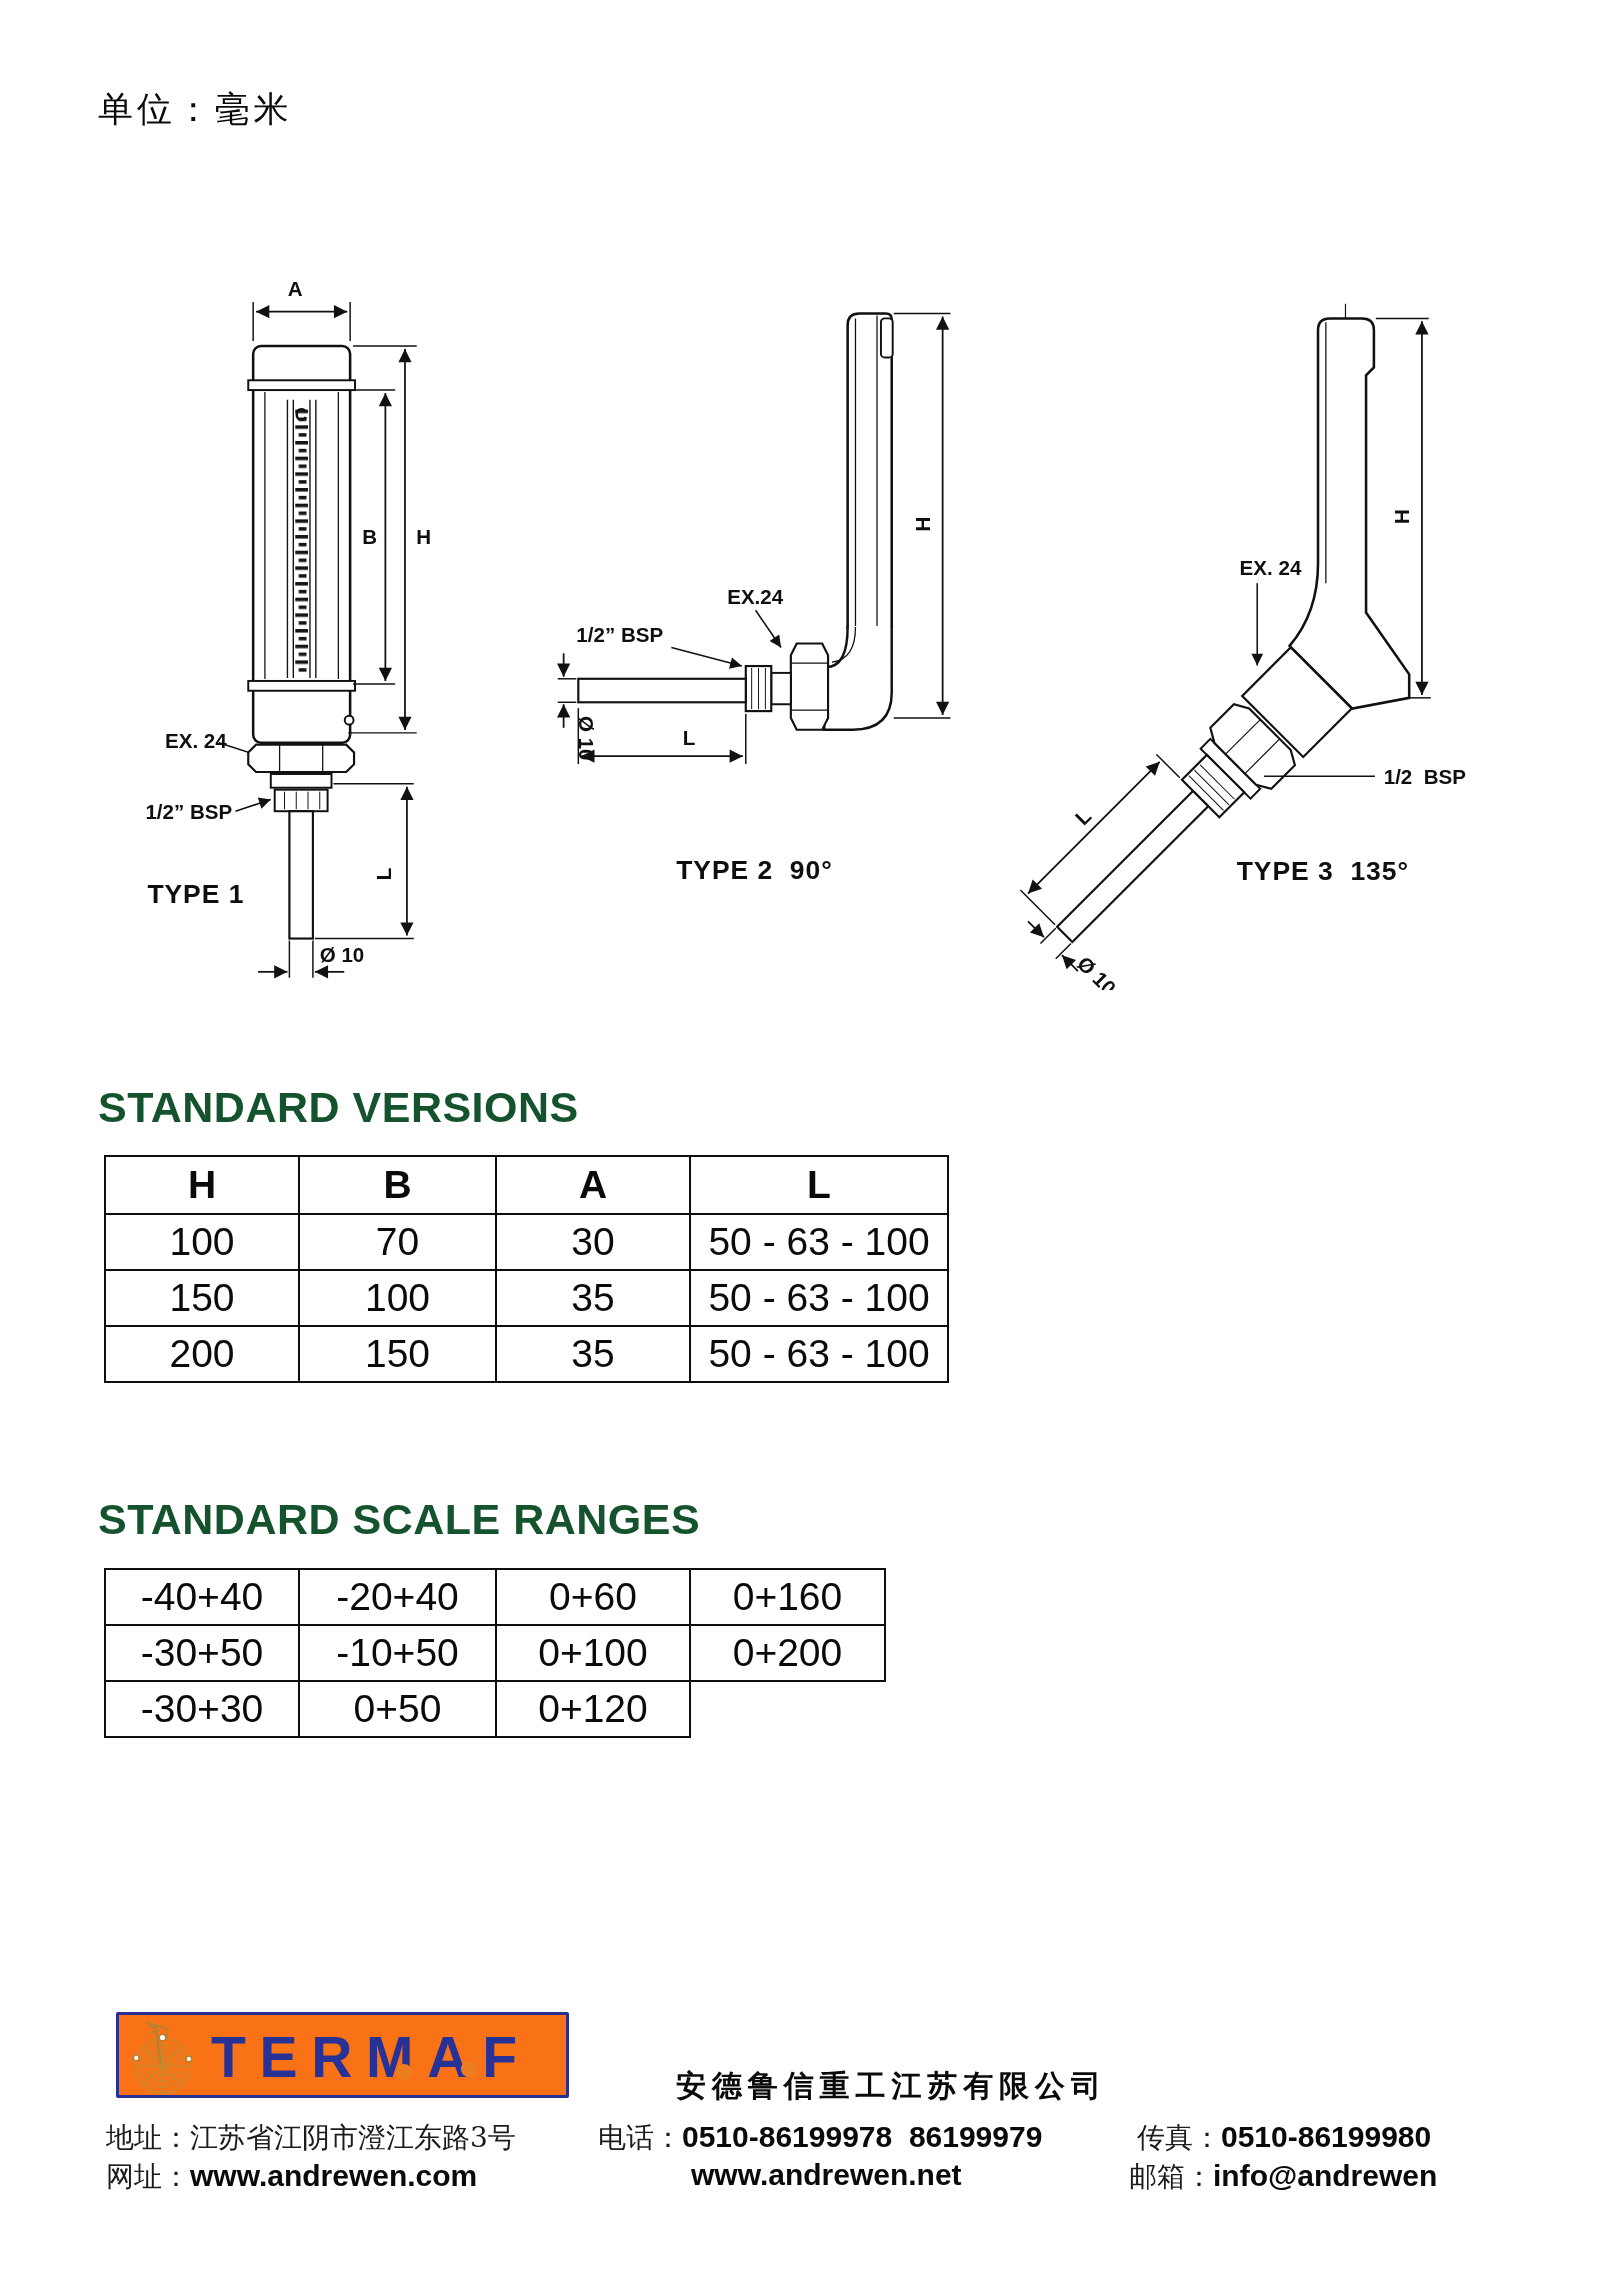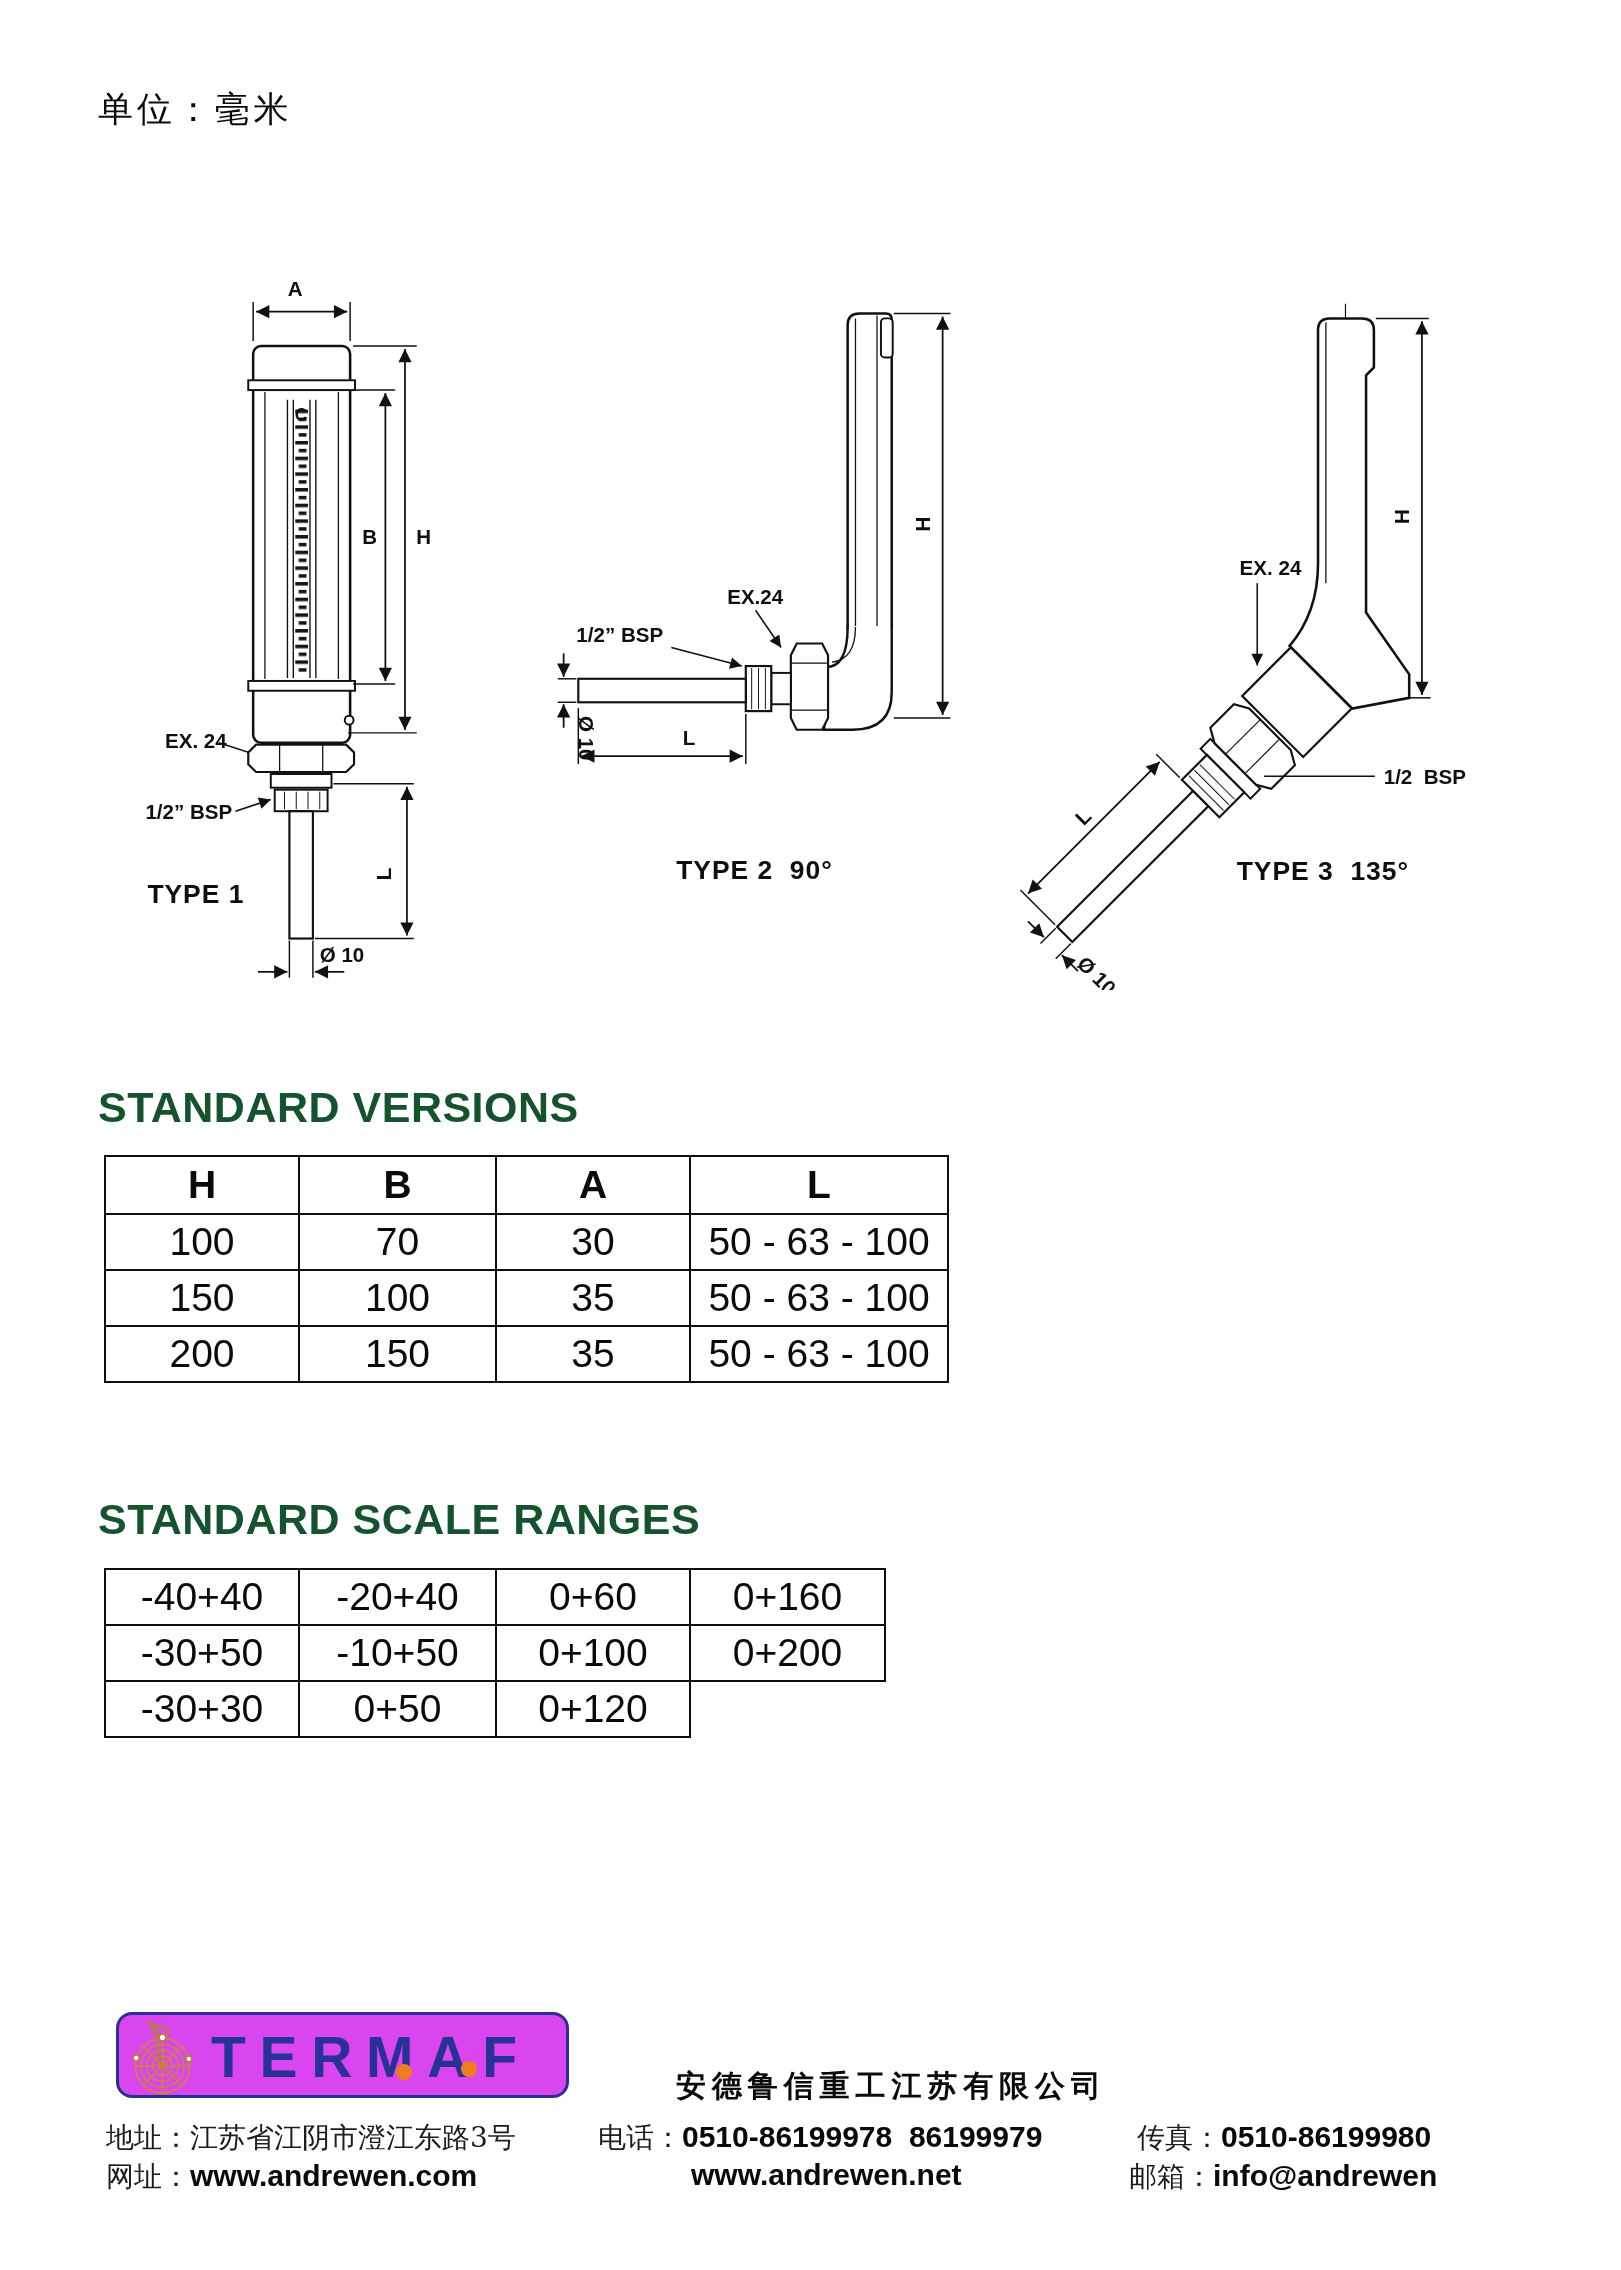--- a/index.html
+++ b/index.html
@@ -16,21 +16,21 @@
   table.spec td{border:2.9px solid #0e0e0e;text-align:center;vertical-align:middle;
                 font-size:39px;height:54px;padding:0;color:#0a0a0a;}
   table.spec tr.hdr td{font-weight:bold;height:56px;}
   table.spec td.ghost{border:none;background:transparent;}
   
   svg text{fill:#0f0f0f;font-family:"Liberation Sans",sans-serif;}
   svg .dim{font-size:21px;font-weight:bold;}
   svg .dimsm{font-size:18px;font-weight:bold;}
   svg .cap{font-size:27px;font-weight:bold;letter-spacing:1px;}
   
-  .logo-box{border:3.9px solid #2a2f93;border-radius:16px;background:#d946ef;}
+  .logo-box{border:3.9px solid #2a2f93;border-radius:2px;background:#f97316;}
   .logo-text{font-size:57px;font-weight:bold;color:#283196;letter-spacing:13.7px;line-height:1;}
   .logo-dot{width:15.7px;height:15.7px;border-radius:50%;background:#ee7d1f;}
   .company{font-size:30px;font-weight:bold;font-family:"DejaVu Serif","Liberation Serif",serif;
            letter-spacing:5.9px;color:#0a0a0a;}
   .flabel{font-size:28px;color:#1c1c1c;font-family:"DejaVu Serif","Liberation Serif",serif;}
   .fval{font-size:30px;font-weight:bold;color:#0a0a0a;}
   .frow span{vertical-align:baseline;}
 </style>
 </head>
 <body>

